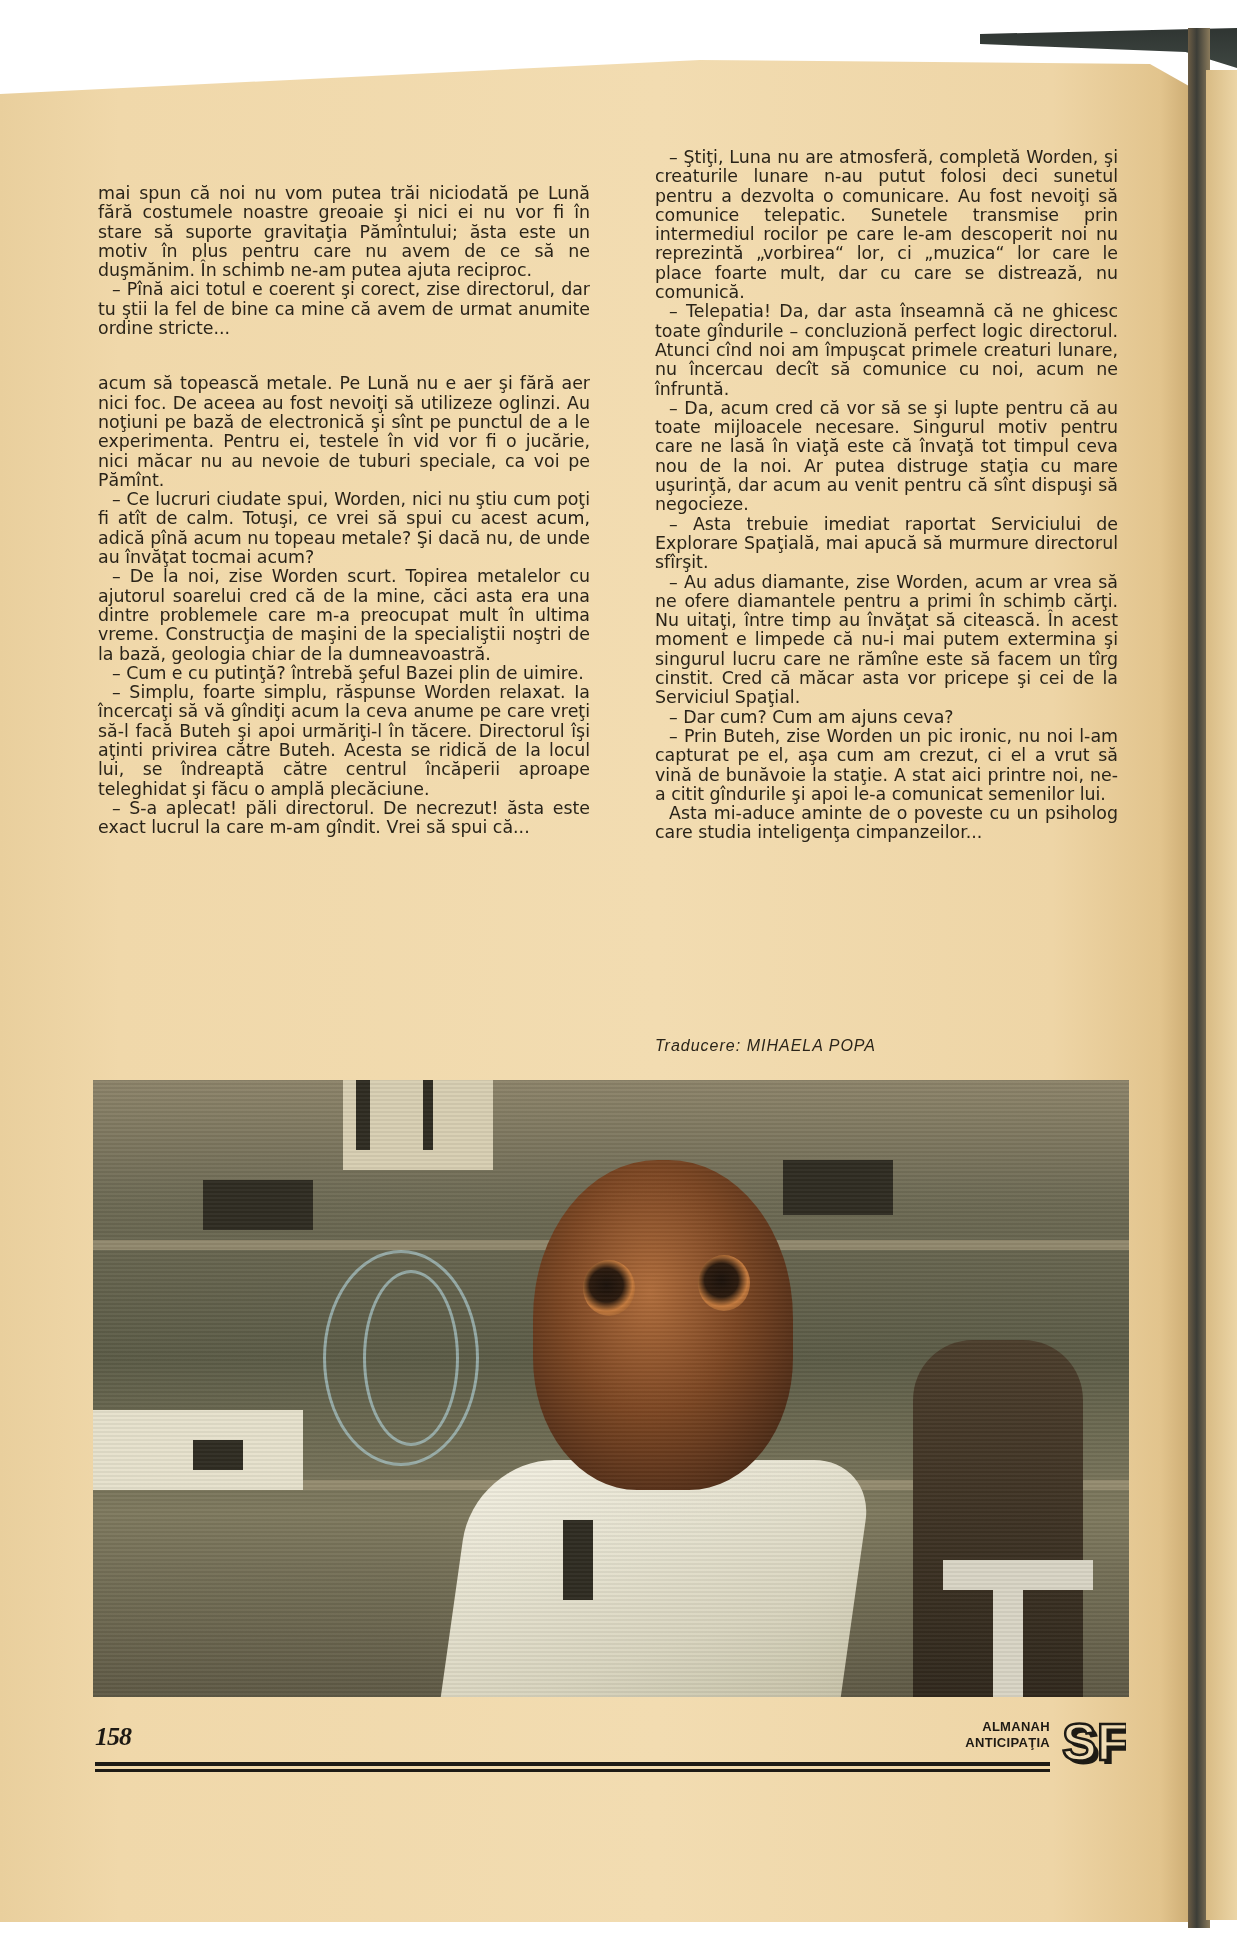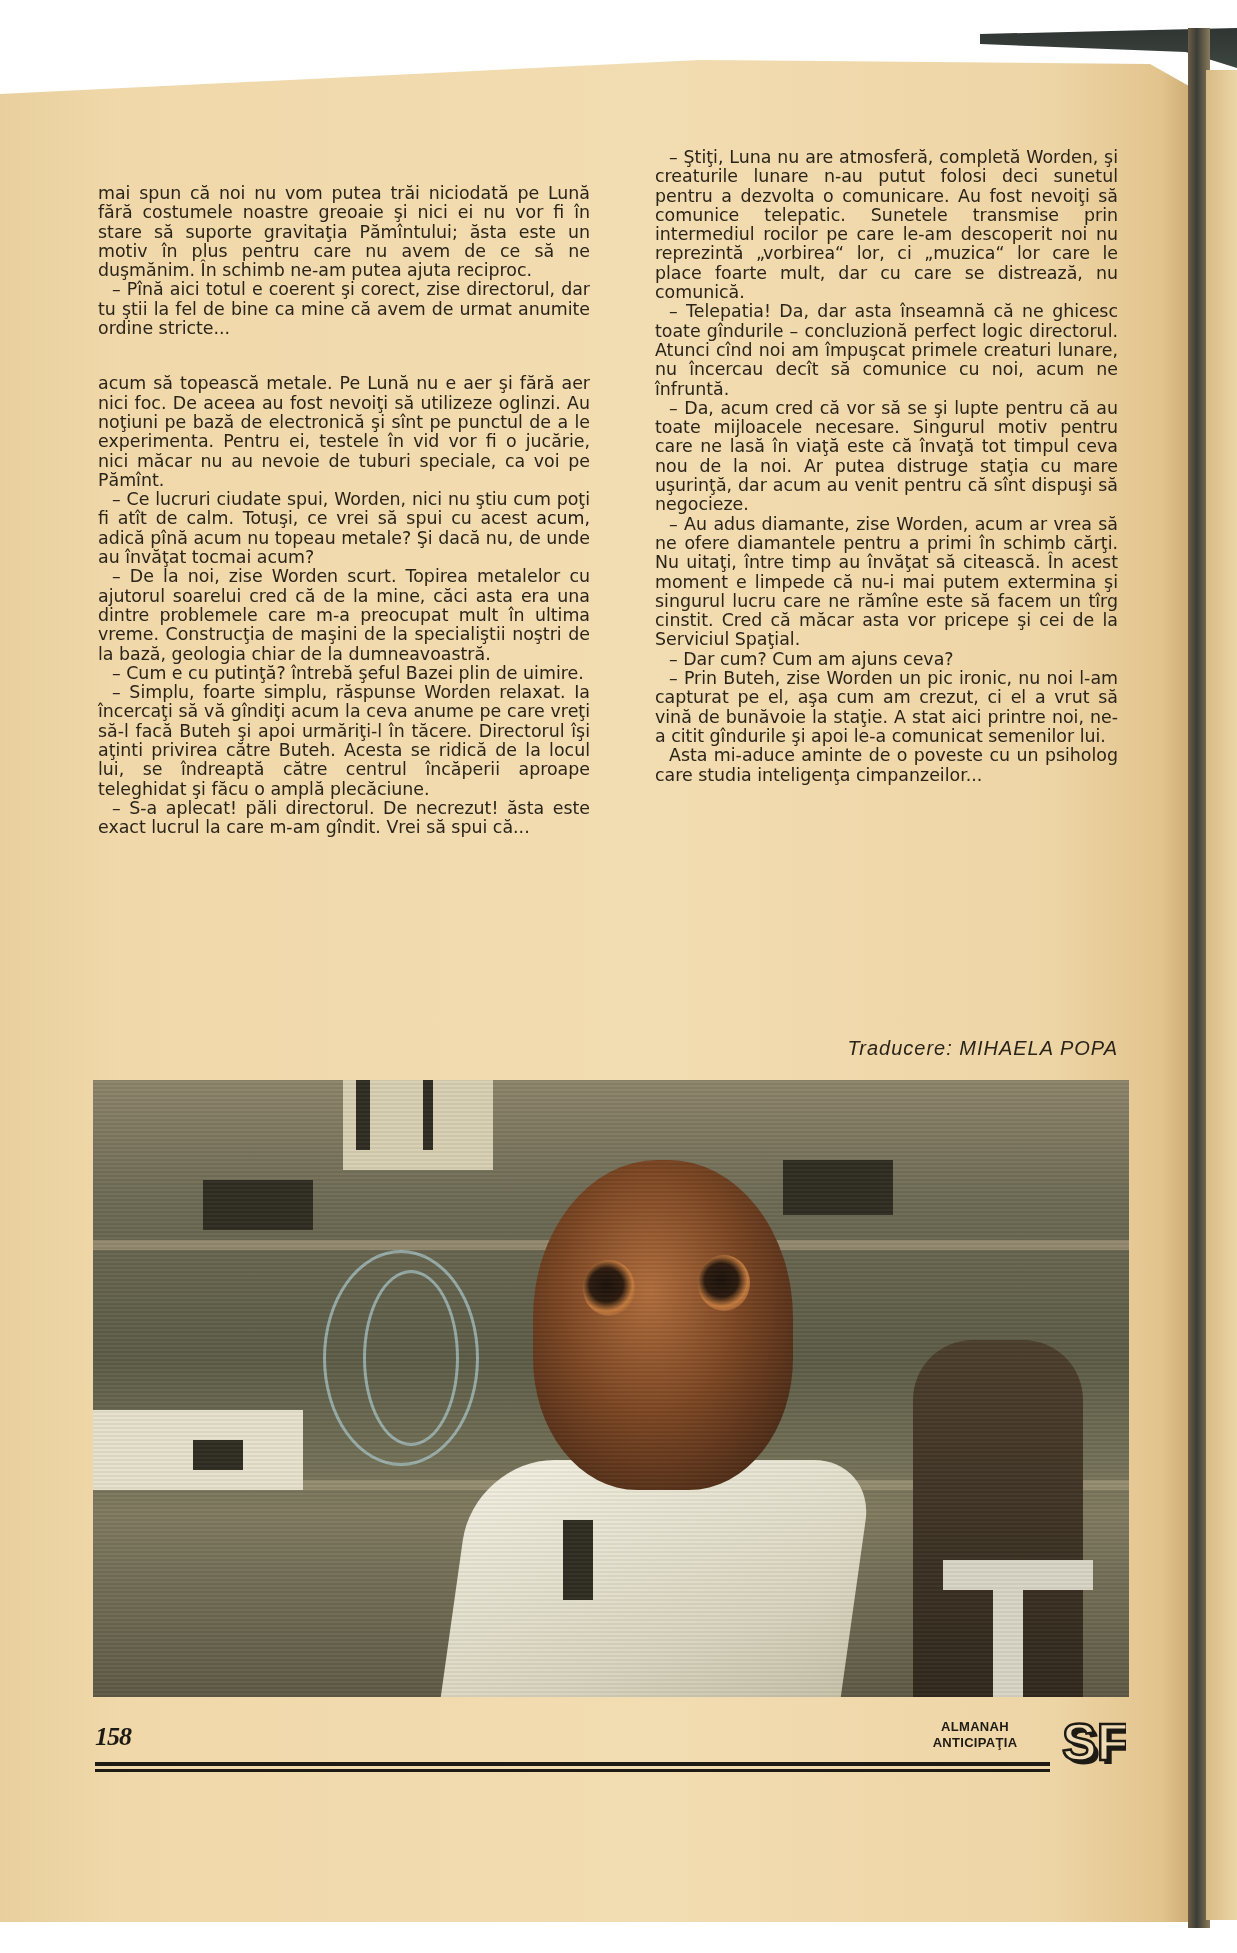--- a/index.html
+++ b/index.html
@@ -31,23 +31,23 @@
     font-size: 17.4px; line-height: 19.3px; color: #2a2419;
     text-align: justify;
   }
   .col-left { left: 98px; width: 492px; }
   .col-right { left: 655px; width: 463px; }
   .col p { margin: 0; text-indent: 14px; hyphens: manual; }
   .col p.first { text-indent: 0; margin-top: 36px; }
   .col p.gap-before { margin-top: 0; }
   .col b { font-weight: normal; color: #1d1912; }
   .credit {
-    position: absolute; left: 655px; top: 1037px; width: 463px; text-align: right;
+    position: absolute; left: 655px; top: 1037px; width: 463px; 
     font-family: "Liberation Sans", sans-serif; font-style: italic;
-    font-size: 20px; letter-spacing: 1px; color: #2a2419;
+    font-size: 16px; letter-spacing: 1px; color: #2a2419;
   }
   .photo {
     position: absolute; left: 93px; top: 1080px; width: 1036px; height: 617px;
     overflow: hidden; background: #6e6a4e;
   }
   .photo .bg1 { position:absolute; inset:0;
     background:
       linear-gradient(180deg, #8d846a 0%, #6d6a54 20%, #5c5c47 45%, #7f7a5f 70%, #5f5a46 100%);
   }
   .photo .shelf { position:absolute; left:0; width:100%; height:10px; background:#9c9275; opacity:.8; }
@@ -72,21 +72,21 @@
   }
   .footer-num {
     position: absolute; left: 95px; top: 1722px;
     font-family: "Liberation Serif", serif; font-style: italic; font-size: 26px; font-weight: bold;
     color: #1e1a14; letter-spacing: -1px;
   }
   .rule {
     position: absolute; left: 95px; width: 955px; height: 4px; background: #1e1b15;
   }
   .brand-text {
-    position: absolute; left: 900px; top: 1719px; width: 150px; text-align: center;
+    position: absolute; left: 900px; top: 1719px; width: 150px; text-align: right;
     font-family: "Liberation Sans", sans-serif; font-weight: bold; font-size: 13px; line-height: 16px;
     color: #1e1a14; letter-spacing: .3px;
   }
   .brand-logo {
     position: absolute; left: 1060px; top: 1710px; width: 66px; height: 62px;
   }
 </style>
 </head>
 <body>
 
@@ -103,20 +103,21 @@
   <p>– De la noi, zise Worden scurt. Topirea metalelor cu ajutorul soarelui cred că de la mine, căci asta era una dintre problemele care m-a preocupat mult în ultima vreme. Construcţia de maşini de la specialiştii noştri de la bază, geologia chiar de la dumneavoastră.</p>
   <p>– Cum e cu putinţă? întrebă şeful Bazei plin de uimire.</p>
   <p>– Simplu, foarte simplu, răspunse Worden relaxat. Ia încercaţi să vă gîndiţi acum la ceva anume pe care vreţi să-l facă Buteh şi apoi urmăriţi-l în tăcere. Directorul îşi aţinti privirea către Buteh. Acesta se ridică de la locul lui, se îndreaptă către centrul încăperii aproape teleghidat şi făcu o amplă plecăciune.</p>
   <p>– S-a aplecat! păli directorul. De necrezut! ăsta este exact lucrul la care m-am gîndit. Vrei să spui că...</p>
 </div>
 
 <div class="col col-right">
   <p>– Ştiţi, Luna nu are atmosferă, completă Worden, şi creaturile lunare n-au putut folosi deci sunetul pentru a dezvolta o comunicare. Au fost nevoiţi să comunice telepatic. Sunetele transmise prin intermediul rocilor pe care le-am descoperit noi nu reprezintă „vorbirea“ lor, ci „muzica“ lor care le place foarte mult, dar cu care se distrează, nu comunică.</p>
   <p>– Telepatia! Da, dar asta înseamnă că ne ghicesc toate gîndurile – concluzionă perfect logic directorul. Atunci cînd noi am împuşcat primele creaturi lunare, nu încercau decît să comunice cu noi, acum ne înfruntă.</p>
   <p>– Da, acum cred că vor să se şi lupte pentru că au toate mijloacele necesare. Singurul motiv pentru care ne lasă în viaţă este că învaţă tot timpul ceva nou de la noi. Ar putea distruge staţia cu mare uşurinţă, dar acum au venit pentru că sînt dispuşi să negocieze.</p>
+  <p>– Asta trebuie imediat raportat Serviciului de Explorare Spaţială, mai apucă să murmure directorul sfîrşit.</p>
   <p>– Au adus diamante, zise Worden, acum ar vrea să ne ofere diamantele pentru a primi în schimb cărţi. Nu uitaţi, între timp au învăţat să citească. În acest moment e limpede că nu-i mai putem extermina şi singurul lucru care ne rămîne este să facem un tîrg cinstit. Cred că măcar asta vor pricepe şi cei de la Serviciul Spaţial.</p>
   <p>– Dar cum? Cum am ajuns ceva?</p>
   <p>– Prin Buteh, zise Worden un pic ironic, nu noi l-am capturat pe el, aşa cum am crezut, ci el a vrut să vină de bunăvoie la staţie. A stat aici printre noi, ne-a citit gîndurile şi apoi le-a comunicat semenilor lui.</p>
   <p class="gap-before">Asta mi-aduce aminte de o poveste cu un psiholog care studia inteligenţa cimpanzeilor...</p>
 </div>
 
 <div class="credit">Traducere: MIHAELA POPA</div>
 
 <div class="photo">
   <div class="bg1"></div>

